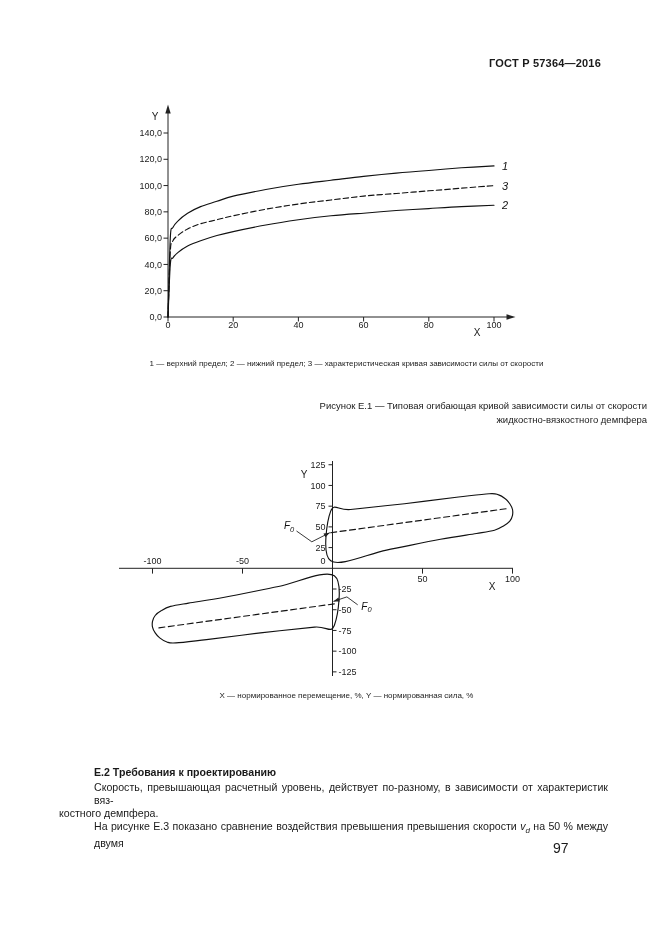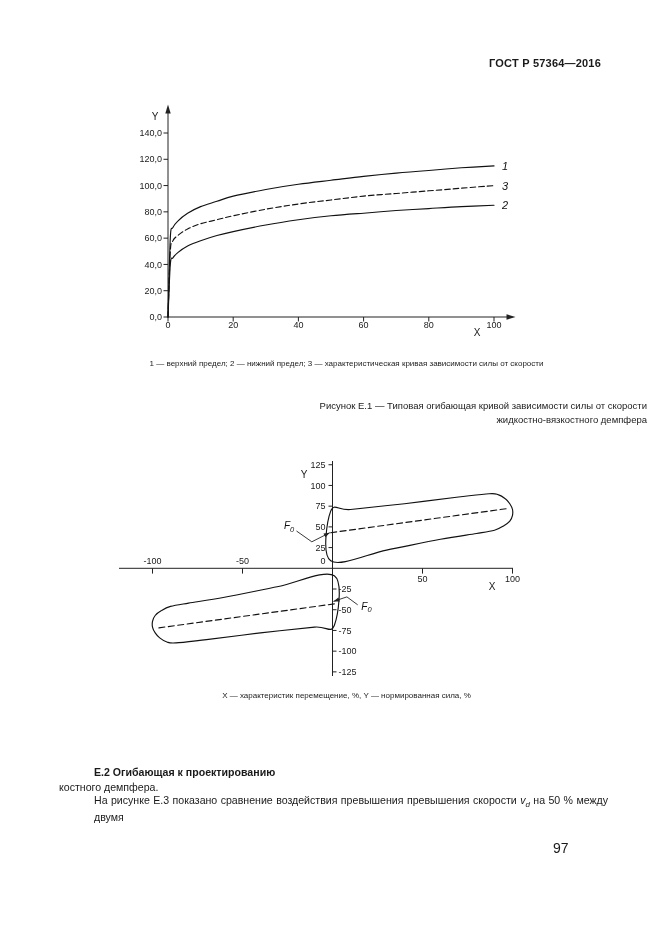--- a/index.html
+++ b/index.html
@@ -136,25 +136,26 @@
       <path d="M318.3 603.9 L141.9 628.0" class="curve dash2"></path>
       <text x="267.9" y="529.4" class="flabel">F<tspan dy="2.2" font-size="7.5px">0</tspan></text>
       <polyline points="280.5,531.0 295.8,541.8 313.8,532.7" class="leader"></polyline>
       <polygon points="313.8,532.6745 309.4,537.3 307.5,533.4" class="axfill"></polygon>
       <text x="345.3" y="609.7" class="flabel">F<tspan dy="2.2" font-size="7.5px">0</tspan></text>
       <polyline points="341.7,604.8 330.9,596.9 317.4,601.4" class="leader"></polyline>
       <polygon points="317.4,601.4399999999999 322.4,597.4 323.8,601.6" class="axfill"></polygon>
     </svg>
 
   <div class="legend legend2">
-    <div>X — характеристик перемещение, %, Y — нормированная сила, %</div>
+    <div>X — нормированное перемещение, %, Y — нормированная сила, %</div>
   </div>
 
 
   <div class="bodytext">
-    <div class="h">Е.2 Огибающая к проектированию</div>
+    <div class="h">Е.2 Требования к проектированию</div>
+    <div class="line first just">Скорость, превышающая расчетный уровень, действует по-разному, в зависимости от характеристик вяз-</div>
     <div class="line">костного демпфера.</div>
     <div class="line first just"><span>На рисунке Е.3 показано сравнение воздействия превышения превышения скорости </span><span class="it">v</span><sub class="it">d</sub><span> на 50 % между двумя</span></div>
   </div>
 
   <div class="pagenum">97</div>
 
 </div>
 
 </body></html>

